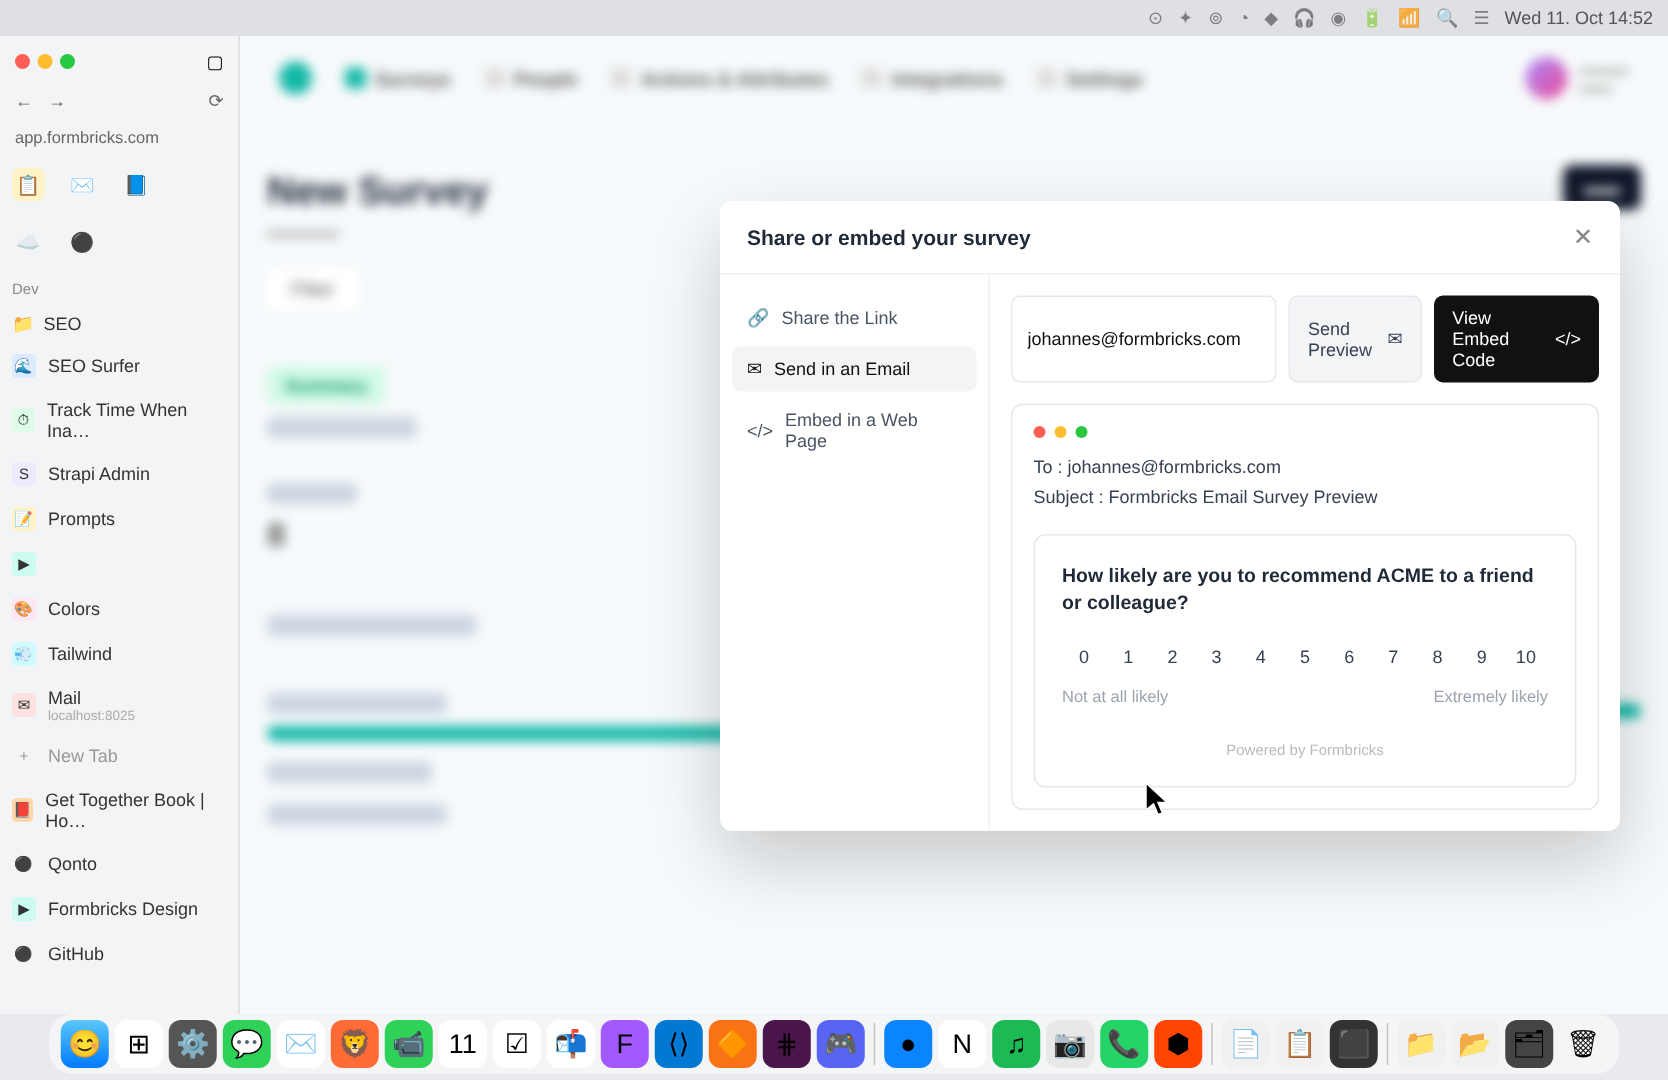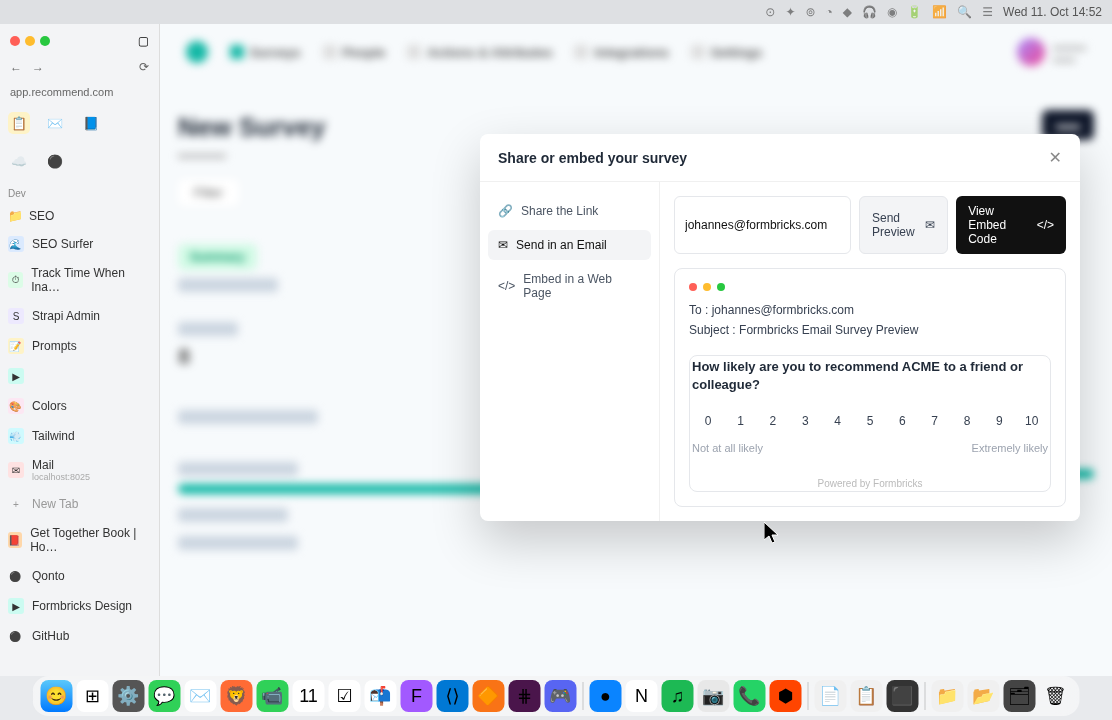--- a/index.html
+++ b/index.html
@@ -62,21 +62,21 @@
 .modal-right{flex:1;padding:14px;}
 .right-top{display:flex;gap:8px;margin-bottom:14px;}
 .email-input{flex:1;border:1px solid #e5e7eb;border-radius:6px;padding:8px 10px;font-size:12px;color:#111;}
 .send-btn{background:#f3f4f6;border:1px solid #e5e7eb;border-radius:6px;padding:8px 12px;font-size:12px;color:#374151;display:flex;align-items:center;gap:6px;cursor:pointer;}
 .view-btn{background:#111;color:#fff;border-radius:6px;padding:8px 12px;font-size:12px;display:flex;align-items:center;gap:6px;cursor:pointer;}
 .email-preview{border:1px solid #e5e7eb;border-radius:8px;padding:14px;}
 .win-dots{display:flex;gap:6px;margin-bottom:12px;}
 .wd{width:8px;height:8px;border-radius:50%;}
 .wd.r{background:#ff5f57;}.wd.y{background:#febc2e;}.wd.g{background:#28c840;}
 .email-meta{font-size:12px;color:#374151;margin-bottom:6px;}
-.survey-card{border:1px solid #e5e7eb;border-radius:8px;padding:2px;margin-top:18px;}
+.survey-card{border:1px solid #e5e7eb;border-radius:8px;padding:18px;margin-top:18px;}
 .survey-q{font-weight:600;color:#1f2937;font-size:13px;margin-bottom:14px;line-height:1.4;}
 .nps{display:flex;gap:0;margin-bottom:8px;}
 .nps-n{flex:1;text-align:center;padding:6px 0;font-size:12px;color:#374151;cursor:pointer;}
 .nps-labels{display:flex;justify-content:space-between;font-size:11px;color:#9ca3af;}
 .powered{text-align:center;font-size:10px;color:#bbb;margin-top:24px;}
 
 
 .cursor{position:absolute;top:498px;left:604px;font-size:20px;color:#000;pointer-events:none;z-index:100;}
 
 
@@ -116,21 +116,21 @@
         <div class="dot yel"></div>
         <div class="dot grn"></div>
       </div>
       <span style="margin-left:auto">▢</span>
     </div>
     <div class="arc-nav">
       <span>←</span>
       <span>→</span>
       <span style="margin-left:auto">⟳</span>
     </div>
-    <div class="arc-url">app.recommend.com</div>
+    <div class="arc-url">app.formbricks.com</div>
     <div class="arc-icons-row">
       <div class="fav" style="background:#fef3c7">📋</div>
       <div class="fav">✉️</div>
       <div class="fav">📘</div>
     </div>
     <div class="arc-icons-row">
       <div class="fav">☁️</div>
       <div class="fav">⚫</div>
     </div>
     <div class="arc-section">Dev</div>

